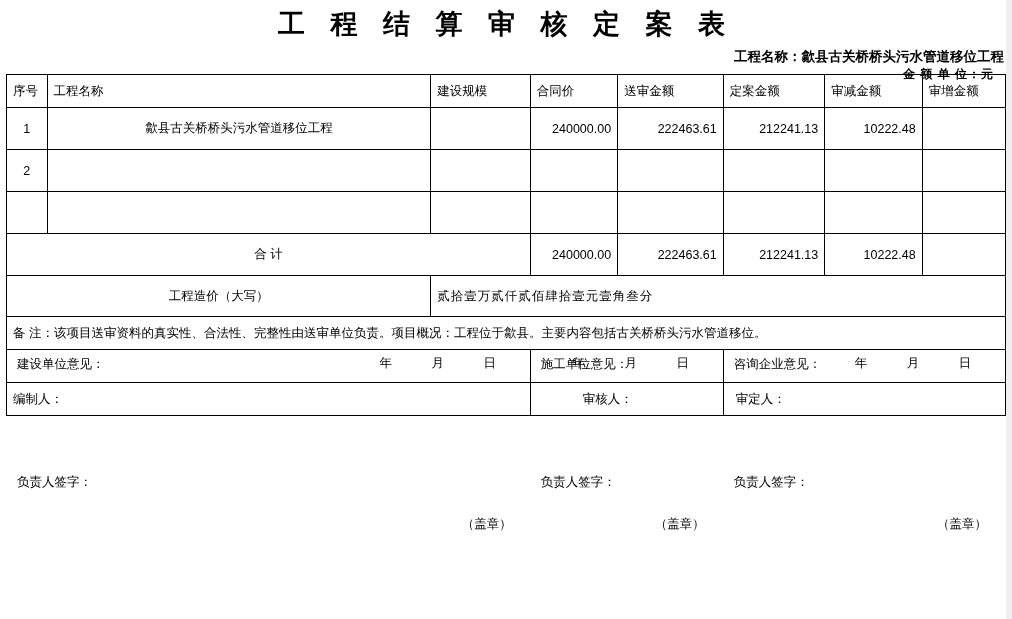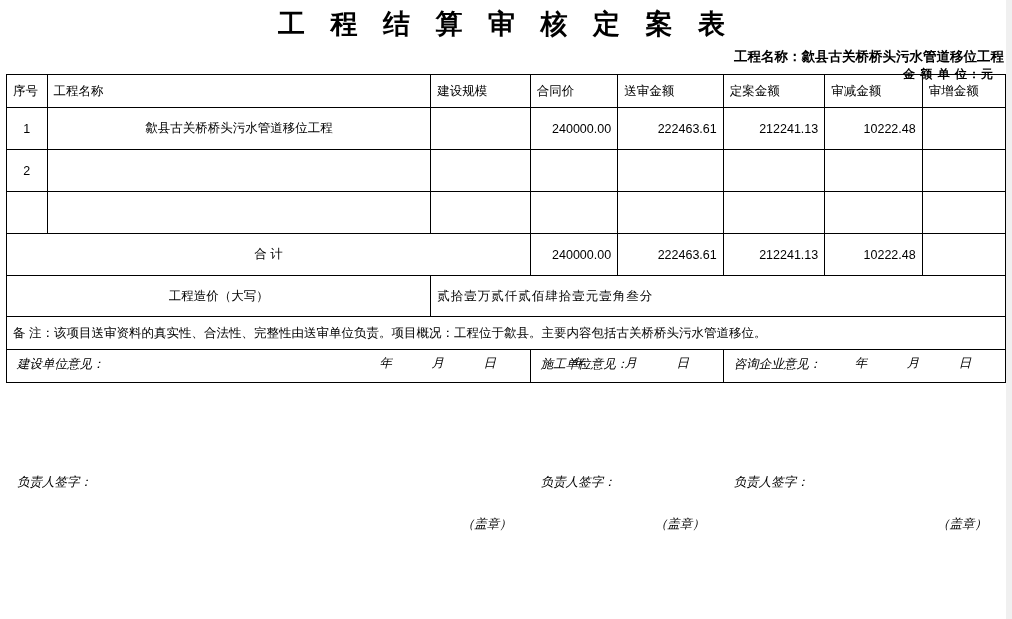--- a/index.html
+++ b/index.html
@@ -94,21 +94,20 @@
   }
   .note-label {
     font-weight: normal;
   }
   
   .op-cell {
     vertical-align: top;
     height: 236px;
     position: relative;
     padding: 0;
-    font-style: italic;
   }
   .op-inner {
     position: relative;
     width: 100%;
     height: 100%;
     box-sizing: border-box;
   }
   .op-title {
     position: absolute;
     top: 6px;
@@ -270,17 +269,22 @@
             <div class="op-title">咨询企业意见：</div>
             <div class="op-sign">负责人签字：</div>
             <div class="op-seal">（盖章）</div>
             <div class="op-date">
               <span>年</span><span>月</span><span>日</span>
             </div>
           </div>
         </td>
       </tr>
 
+      <tr>
+        <td class="foot-cell" colspan="3">编制人：</td>
+        <td class="foot-cell mid" colspan="2">审核人：</td>
+        <td class="foot-cell right" colspan="3">审定人：</td>
+      </tr>
     </tbody>
   </table>
 
   <div class="scroll-strip"></div>
 </div>
 
 </body></html>

